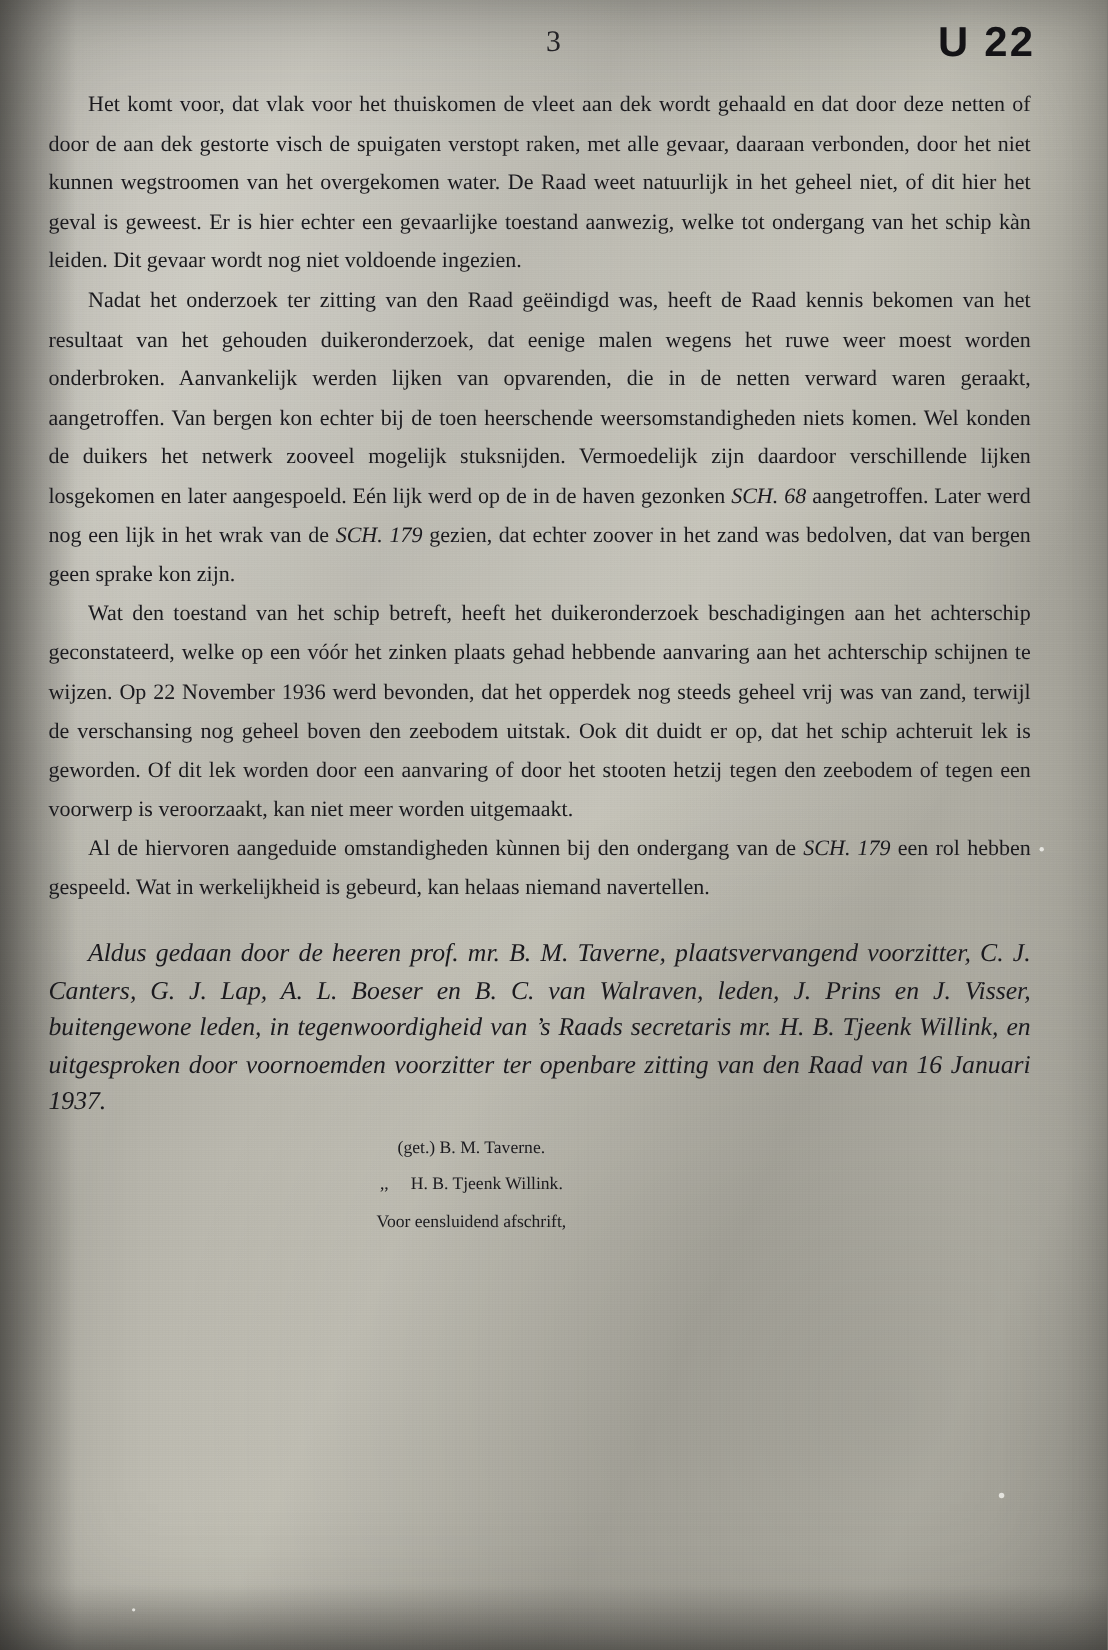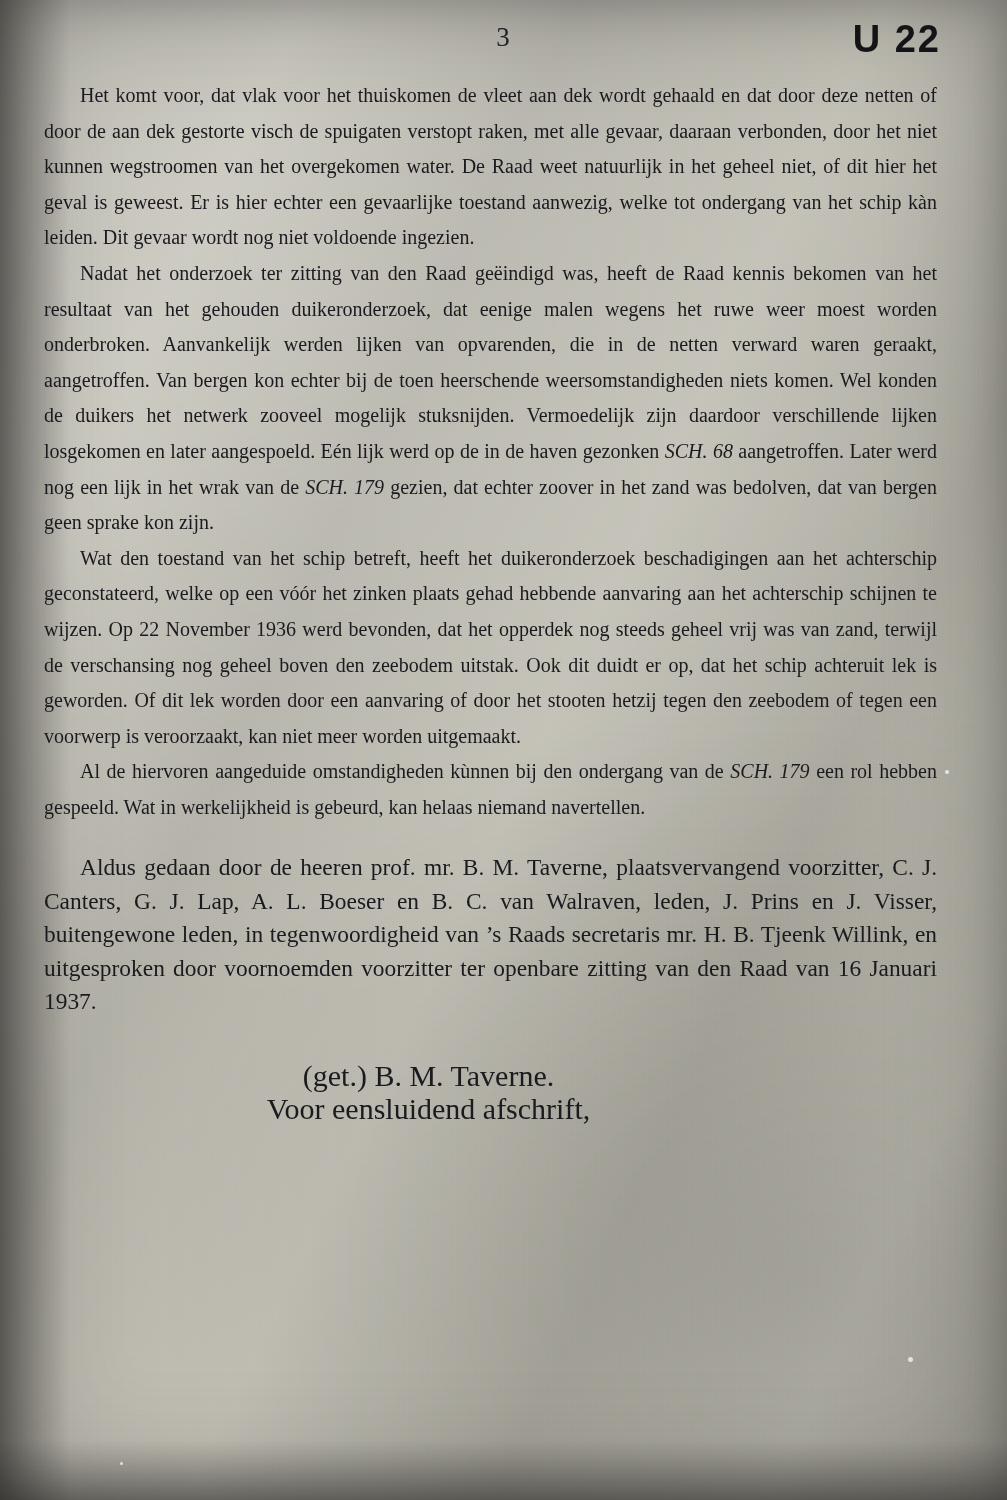--- a/index.html
+++ b/index.html
@@ -105,30 +105,31 @@
   .gap {
     height: 26px;
   }
 
   .closing {
     margin: 0 70px 5px 44px;
     font-size: 23.4px;
     line-height: 33.4px;
     text-align: justify;
     color: #1b1a1e;
+    font-style: italic;
   }
   .closing p {
     margin: 0;
     text-indent: 36px;
   }
 
   .signatures {
-    margin-top: 40px;
+    margin-top: 8px;
     margin-right: 150px;
-    font-size: 30px;
+    font-size: 16px;
     line-height: 33.8px;
     text-align: center;
     color: #1b1a1e;
   }
   .signatures div {
     white-space: pre;
   }
   .sig-right {
     text-align: right;
     margin-right: 108px;
@@ -169,20 +170,21 @@
     </div>
 
     <div class="gap"></div>
 
     <div class="closing">
       <p>Aldus gedaan door de heeren prof. mr. B. M. Taverne, plaatsvervangend voorzitter, C. J. Canters, G. J. Lap, A. L. Boeser en B. C. van Walraven, leden, J. Prins en J. Visser, buitengewone leden, in tegenwoordigheid van ’s Raads secretaris mr. H. B. Tjeenk Willink, en uitgesproken door voornoemden voorzitter ter openbare zitting van den Raad van 16 Januari 1937.</p>
     </div>
 
     <div class="signatures">
       <div>(get.) B. M. Taverne.</div>
+      <div>,,     H. B. Tjeenk Willink.</div>
       <div>Voor eensluidend afschrift,</div>
     </div>
 
   </div>
 
   <div id="edge-dark-left"></div>
   <div id="edge-dark-bottom"></div>
   <div id="vignette"></div>
 
   <div class="speck" style="left:945px;top:770px;width:4px;height:4px;"></div>

